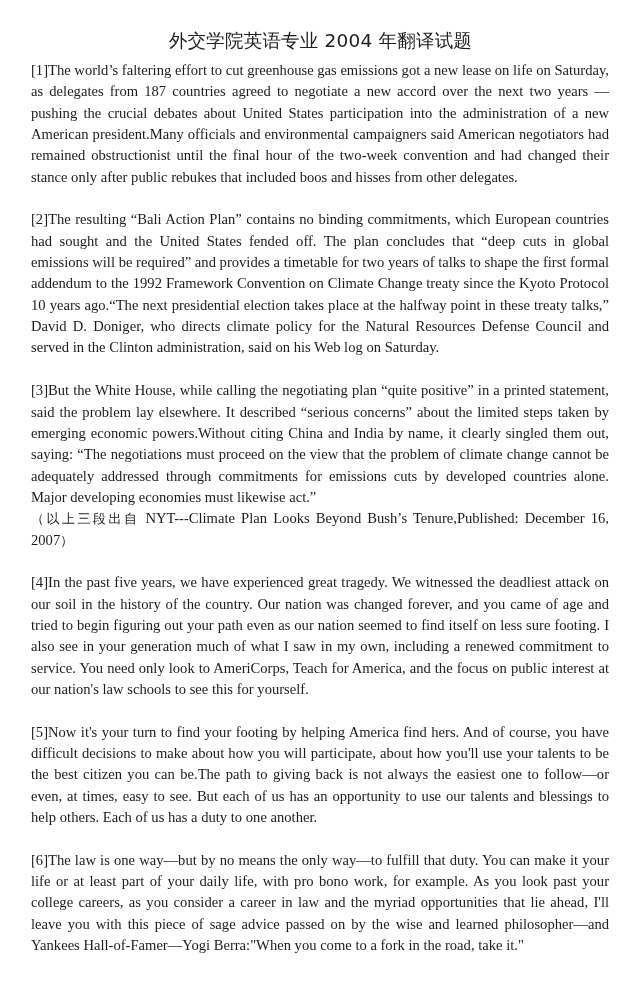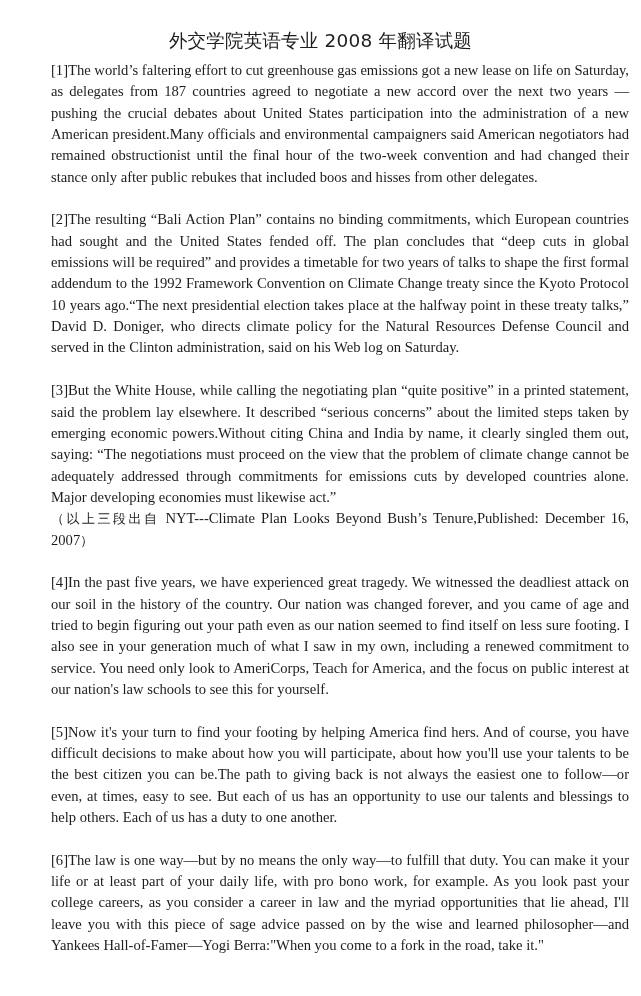--- a/index.html
+++ b/index.html
@@ -36,42 +36,41 @@
   }
   .body-text {
     position: absolute;
     left: 31px;
     top: 60px;
     width: 578px;
     font-family: "Liberation Serif", serif;
     font-size: 14.6px;
     line-height: 21.35px;
     color: #1c1c1c;
-    margin-left: 20px;
   }
   .para {
     margin: 0 0 21.35px 0;
     text-align: justify;
     text-align-last: left;
   }
   .para .cite {
     display: block;
     text-align: justify;
   }
   .cite-cn {
     font-family: "DejaVu Sans", sans-serif;
     font-size: 13px;
   }
 </style>
 </head>
 <body>
 
 <div class="page">
 
-  <div class="title">外交学院英语专业 2008 年翻译试题</div>
+  <div class="title">外交学院英语专业 2004 年翻译试题</div>
 
   <div class="body-text">
 
     <p class="para"><span>[1]</span><span>The world’s faltering effort to cut greenhouse gas emissions got a new lease on life on Saturday, as delegates from 187 countries agreed to negotiate a new accord over the next two years — pushing the crucial debates about United States participation into the administration of a new American president.Many officials and environmental campaigners said American negotiators had remained obstructionist until the final hour of the two-week convention and had changed their stance only after public rebukes that included boos and hisses from other delegates.</span></p>
 
     <p class="para"><span>[2]</span><span>The resulting “Bali Action Plan” contains no binding commitments, which European countries had sought and the United States fended off. The plan concludes that “deep cuts in global emissions will be required” and provides a timetable for two years of talks to shape the first formal addendum to the 1992 Framework Convention on Climate Change treaty since the Kyoto Protocol 10 years ago.“The next presidential election takes place at the halfway point in these treaty talks,” David D. Doniger, who directs climate policy for the Natural Resources Defense Council and served in the Clinton administration, said on his Web log on Saturday.</span></p>
 
     <p class="para"><span>[3]</span><span>But the White House, while calling the negotiating plan “quite positive” in a printed statement, said the problem lay elsewhere. It described “serious concerns” about the limited steps taken by emerging economic powers.Without citing China and India by name, it clearly singled them out, saying: “The negotiations must proceed on the view that the problem of climate change cannot be adequately addressed through commitments for emissions cuts by developed countries alone. Major developing economies must likewise act.”</span><span class="cite"><span class="cite-cn">（以上三段出自</span><span> NYT---Climate Plan Looks Beyond Bush’s Tenure,Published: December 16, 2007</span><span class="cite-cn">）</span></span></p>
 
     <p class="para"><span>[4]</span><span>In the past five years, we have experienced great tragedy. We witnessed the deadliest attack on our soil in the history of the country. Our nation was changed forever, and you came of age and tried to begin figuring out your path even as our nation seemed to find itself on less sure footing. I also see in your generation much of what I saw in my own, including a renewed commitment to service. You need only look to AmeriCorps, Teach for America, and the focus on public interest at our nation's law schools to see this for yourself.</span></p>

